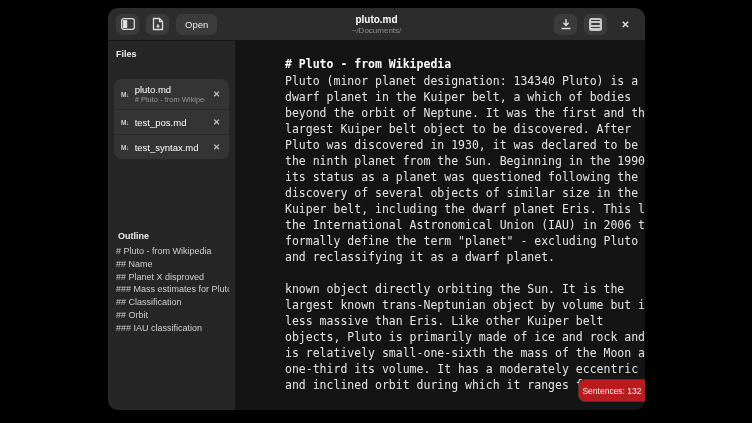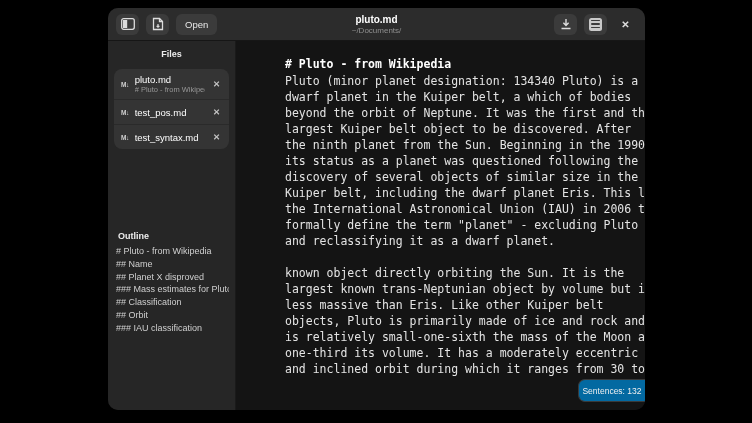--- a/index.html
+++ b/index.html
@@ -30,21 +30,21 @@
   .tb-right { margin-left: auto; }
   .close-glyph { font-size: 10px; color: #ddd; font-weight: bold; }
 
   .menu-icon { width: 13px; height: 13px; background: #c9c9c9; border-radius: 2.5px;
     display: flex; flex-direction: column; justify-content: center; gap: 2px; padding: 0 2px; }
   .menu-icon i { display: block; height: 1.4px; background: #3b3b3b; border-radius: 1px; }
 
   
   .sidebar { position: absolute; left: 0; top: 33px; width: 128px; bottom: 0;
     background: #262626; border-right: 1px solid #1a1a1a; padding: 6px 6px 0 6px; }
-  .section-label { font-size: 9px; font-weight: bold; color: #ededed; padding: 2px 2px 10px 2px; text-align: center; }
+  .section-label { font-size: 9px; font-weight: bold; color: #ededed; padding: 2px 2px 20px 2px; }
   .section-label.outline { position: absolute; left: 8px; top: 188px; }
 
   .file-list { background: #343434; border-radius: 8px; overflow: hidden; }
   .file-row { display: flex; align-items: center; padding: 5px 7px; gap: 6px;
     border-bottom: 1px solid #2a2a2a; cursor: pointer; }
   .file-row:last-child { border-bottom: none; }
   .md-icon { font-size: 6.5px; font-weight: bold; color: #cfcfcf; letter-spacing: -0.5px;
     flex: 0 0 auto; }
   .file-texts { flex: 1 1 auto; overflow: hidden; }
   .file-name { font-size: 9.5px; color: #fff; line-height: 11px; white-space: nowrap; }
@@ -60,21 +60,21 @@
   .editor { position: absolute; left: 129px; top: 33px; right: 0; bottom: 0;
     background: #141414; padding: 14px 0 0 48px; overflow: hidden;
     font-family: "DejaVu Sans Mono", monospace; font-size: 11.5px; color: #e4e4e4; }
   .md-heading { font-weight: bold; color: #fff; height: 18px; line-height: 18px;
     white-space: pre; }
   .code-line { height: 16px; line-height: 16px; white-space: pre; }
   .para-gap { height: 16px; }
 
   
   .badge { position: absolute; right: 0px; bottom: 8px; width: 67px; height: 23px;
-    background: #0369a1; border: 1px solid #3a3a3a; border-radius: 7px 0 0 7px;
+    background: #b91c1c; border: 1px solid #3a3a3a; border-radius: 7px 0 0 7px;
     border-right: none; display: flex; align-items: center; justify-content: center;
     font-size: 8.5px; color: #f0f0f0; }
 
   svg { display: block; }
 </style>
 </head>
 <body>
 
 <div class="stage">
   <div class="window">
@@ -167,20 +167,21 @@
         <div class="outline-item">### IAU classification</div>
       </div>
     </aside>
 
     <main class="editor">
       <div class="md-heading"># Pluto - from Wikipedia</div>
       <div class="code-line">Pluto (minor planet designation: 134340 Pluto) is a</div>
       <div class="code-line">dwarf planet in the Kuiper belt, a which of bodies</div>
       <div class="code-line">beyond the orbit of Neptune. It was the first and the</div>
       <div class="code-line">largest Kuiper belt object to be discovered. After</div>
+      <div class="code-line">Pluto was discovered in 1930, it was declared to be</div>
       <div class="code-line">the ninth planet from the Sun. Beginning in the 1990s,</div>
       <div class="code-line">its status as a planet was questioned following the</div>
       <div class="code-line">discovery of several objects of similar size in the</div>
       <div class="code-line">Kuiper belt, including the dwarf planet Eris. This led</div>
       <div class="code-line">the International Astronomical Union (IAU) in 2006 to</div>
       <div class="code-line">formally define the term "planet" - excluding Pluto</div>
       <div class="code-line">and reclassifying it as a dwarf planet.</div>
       <div class="para-gap"></div>
       <div class="code-line">known object directly orbiting the Sun. It is the</div>
       <div class="code-line">largest known trans-Neptunian object by volume but is</div>

